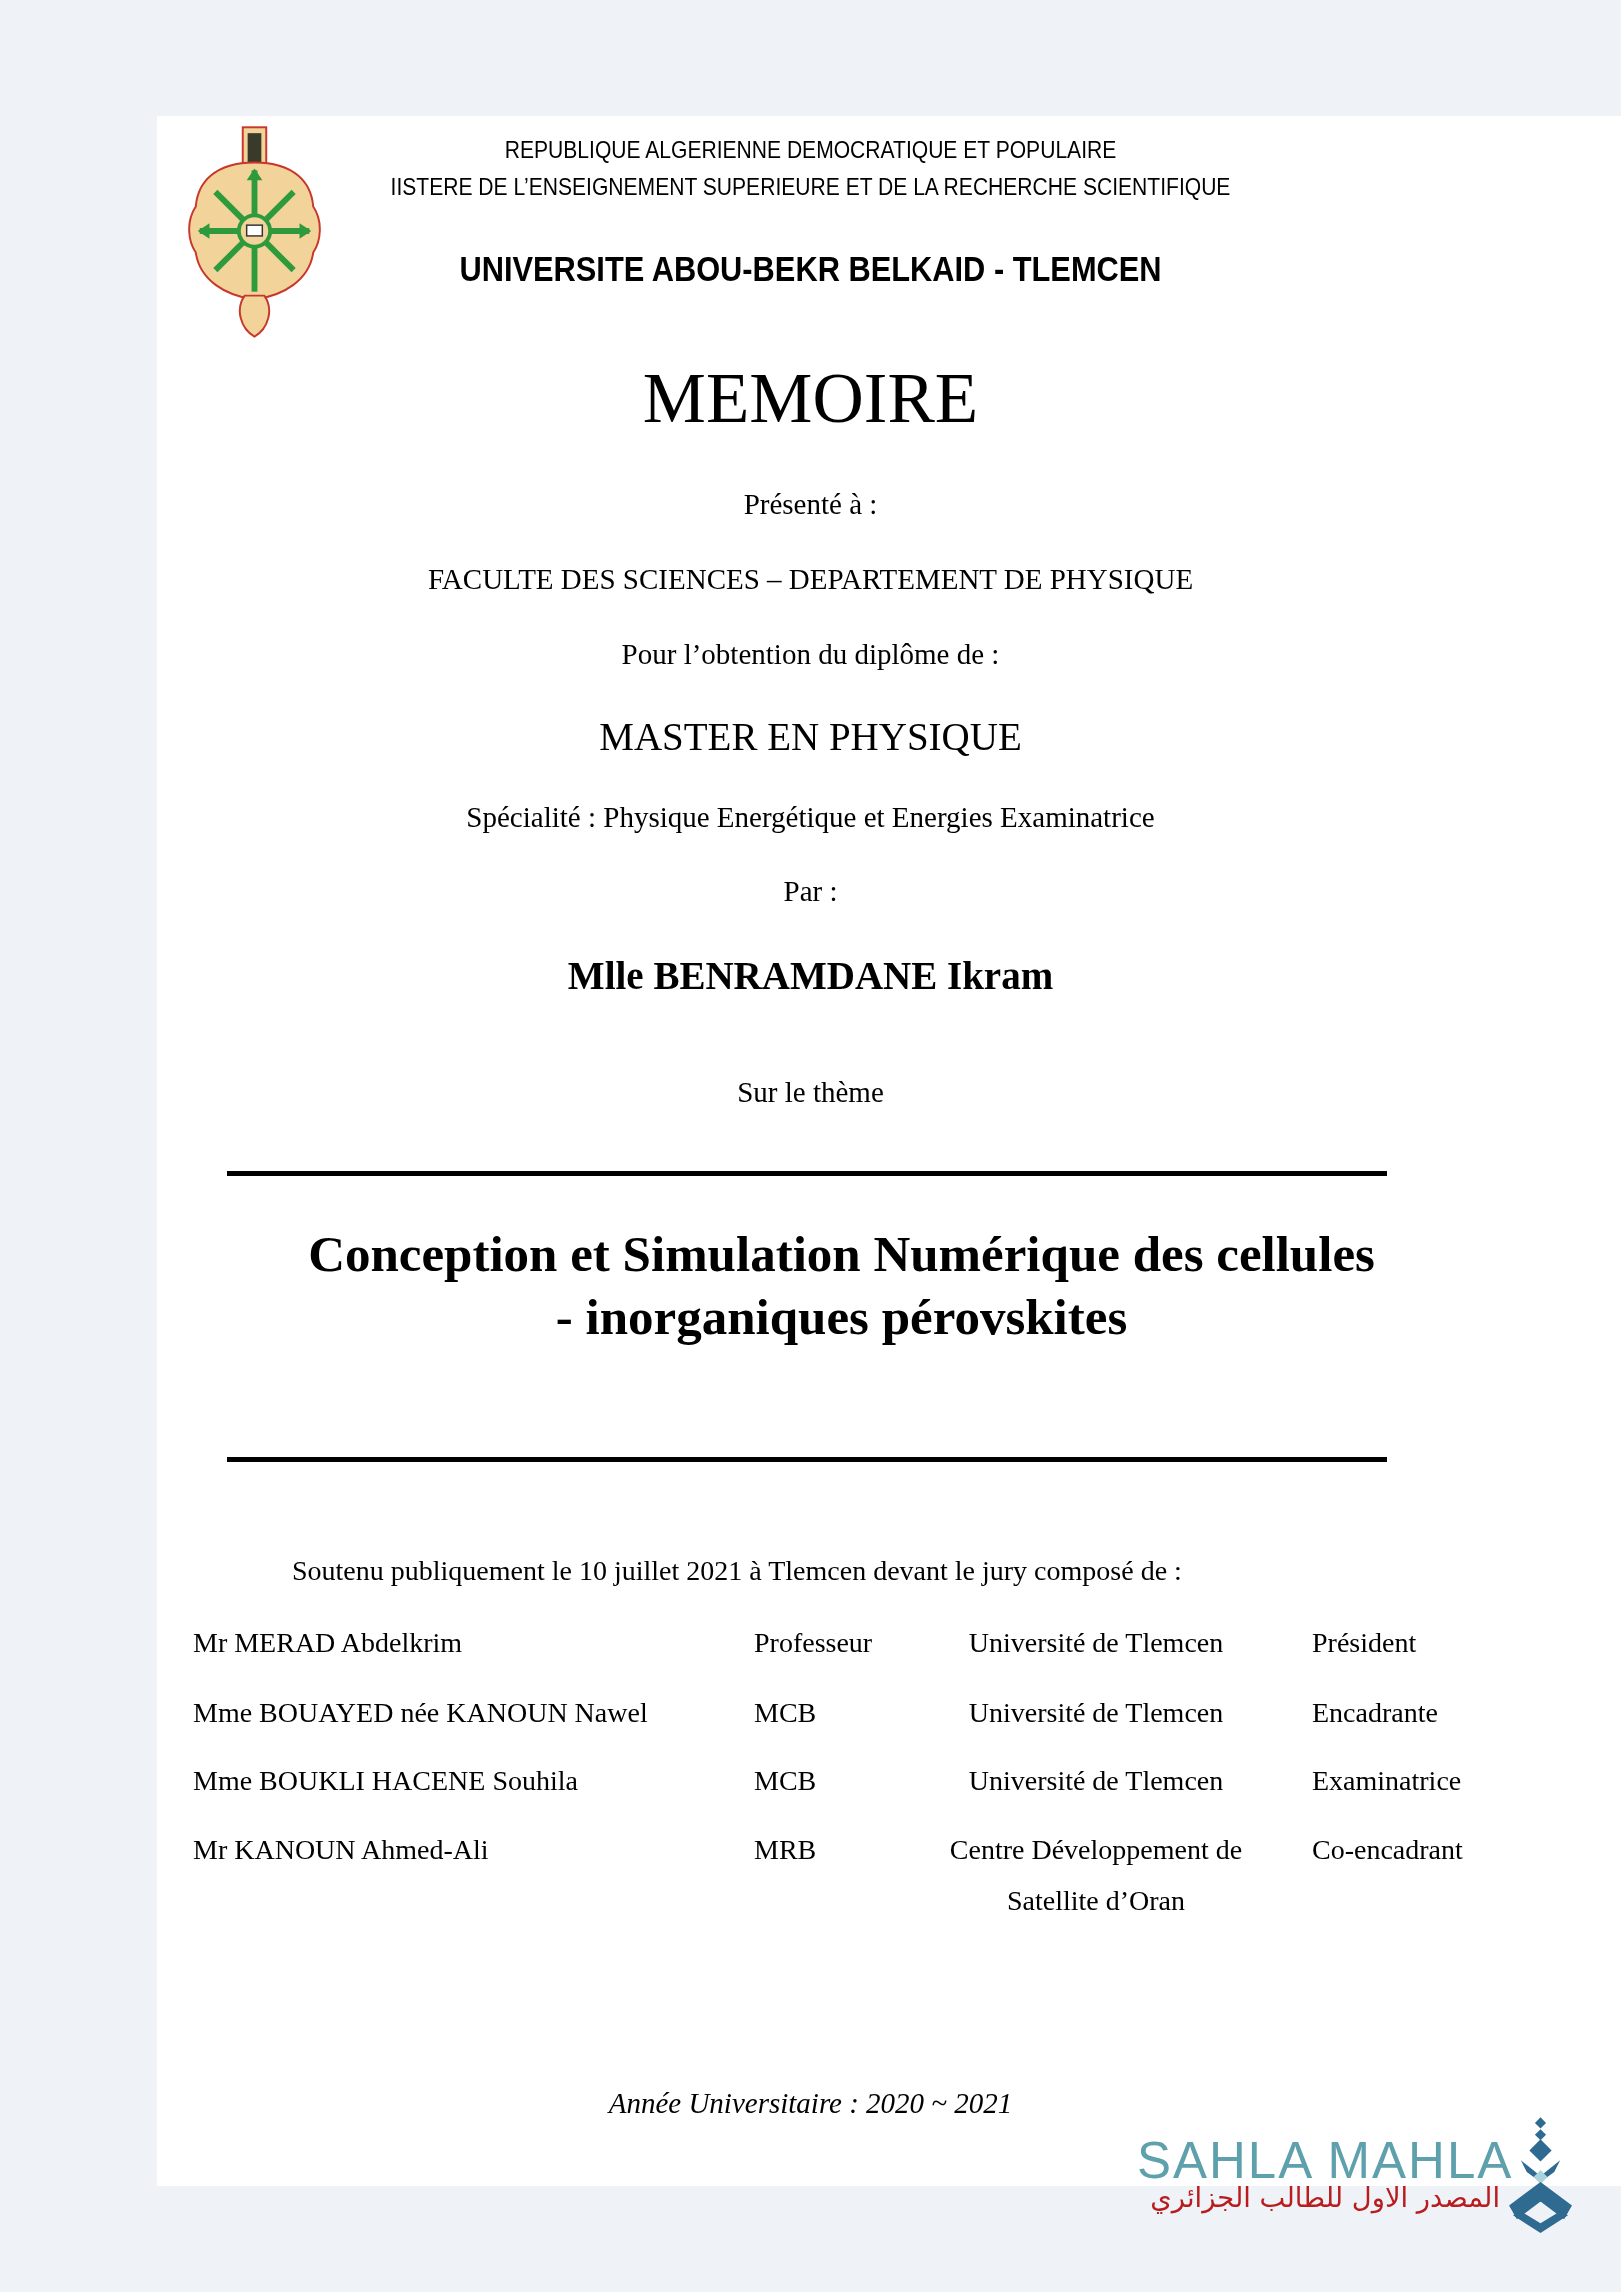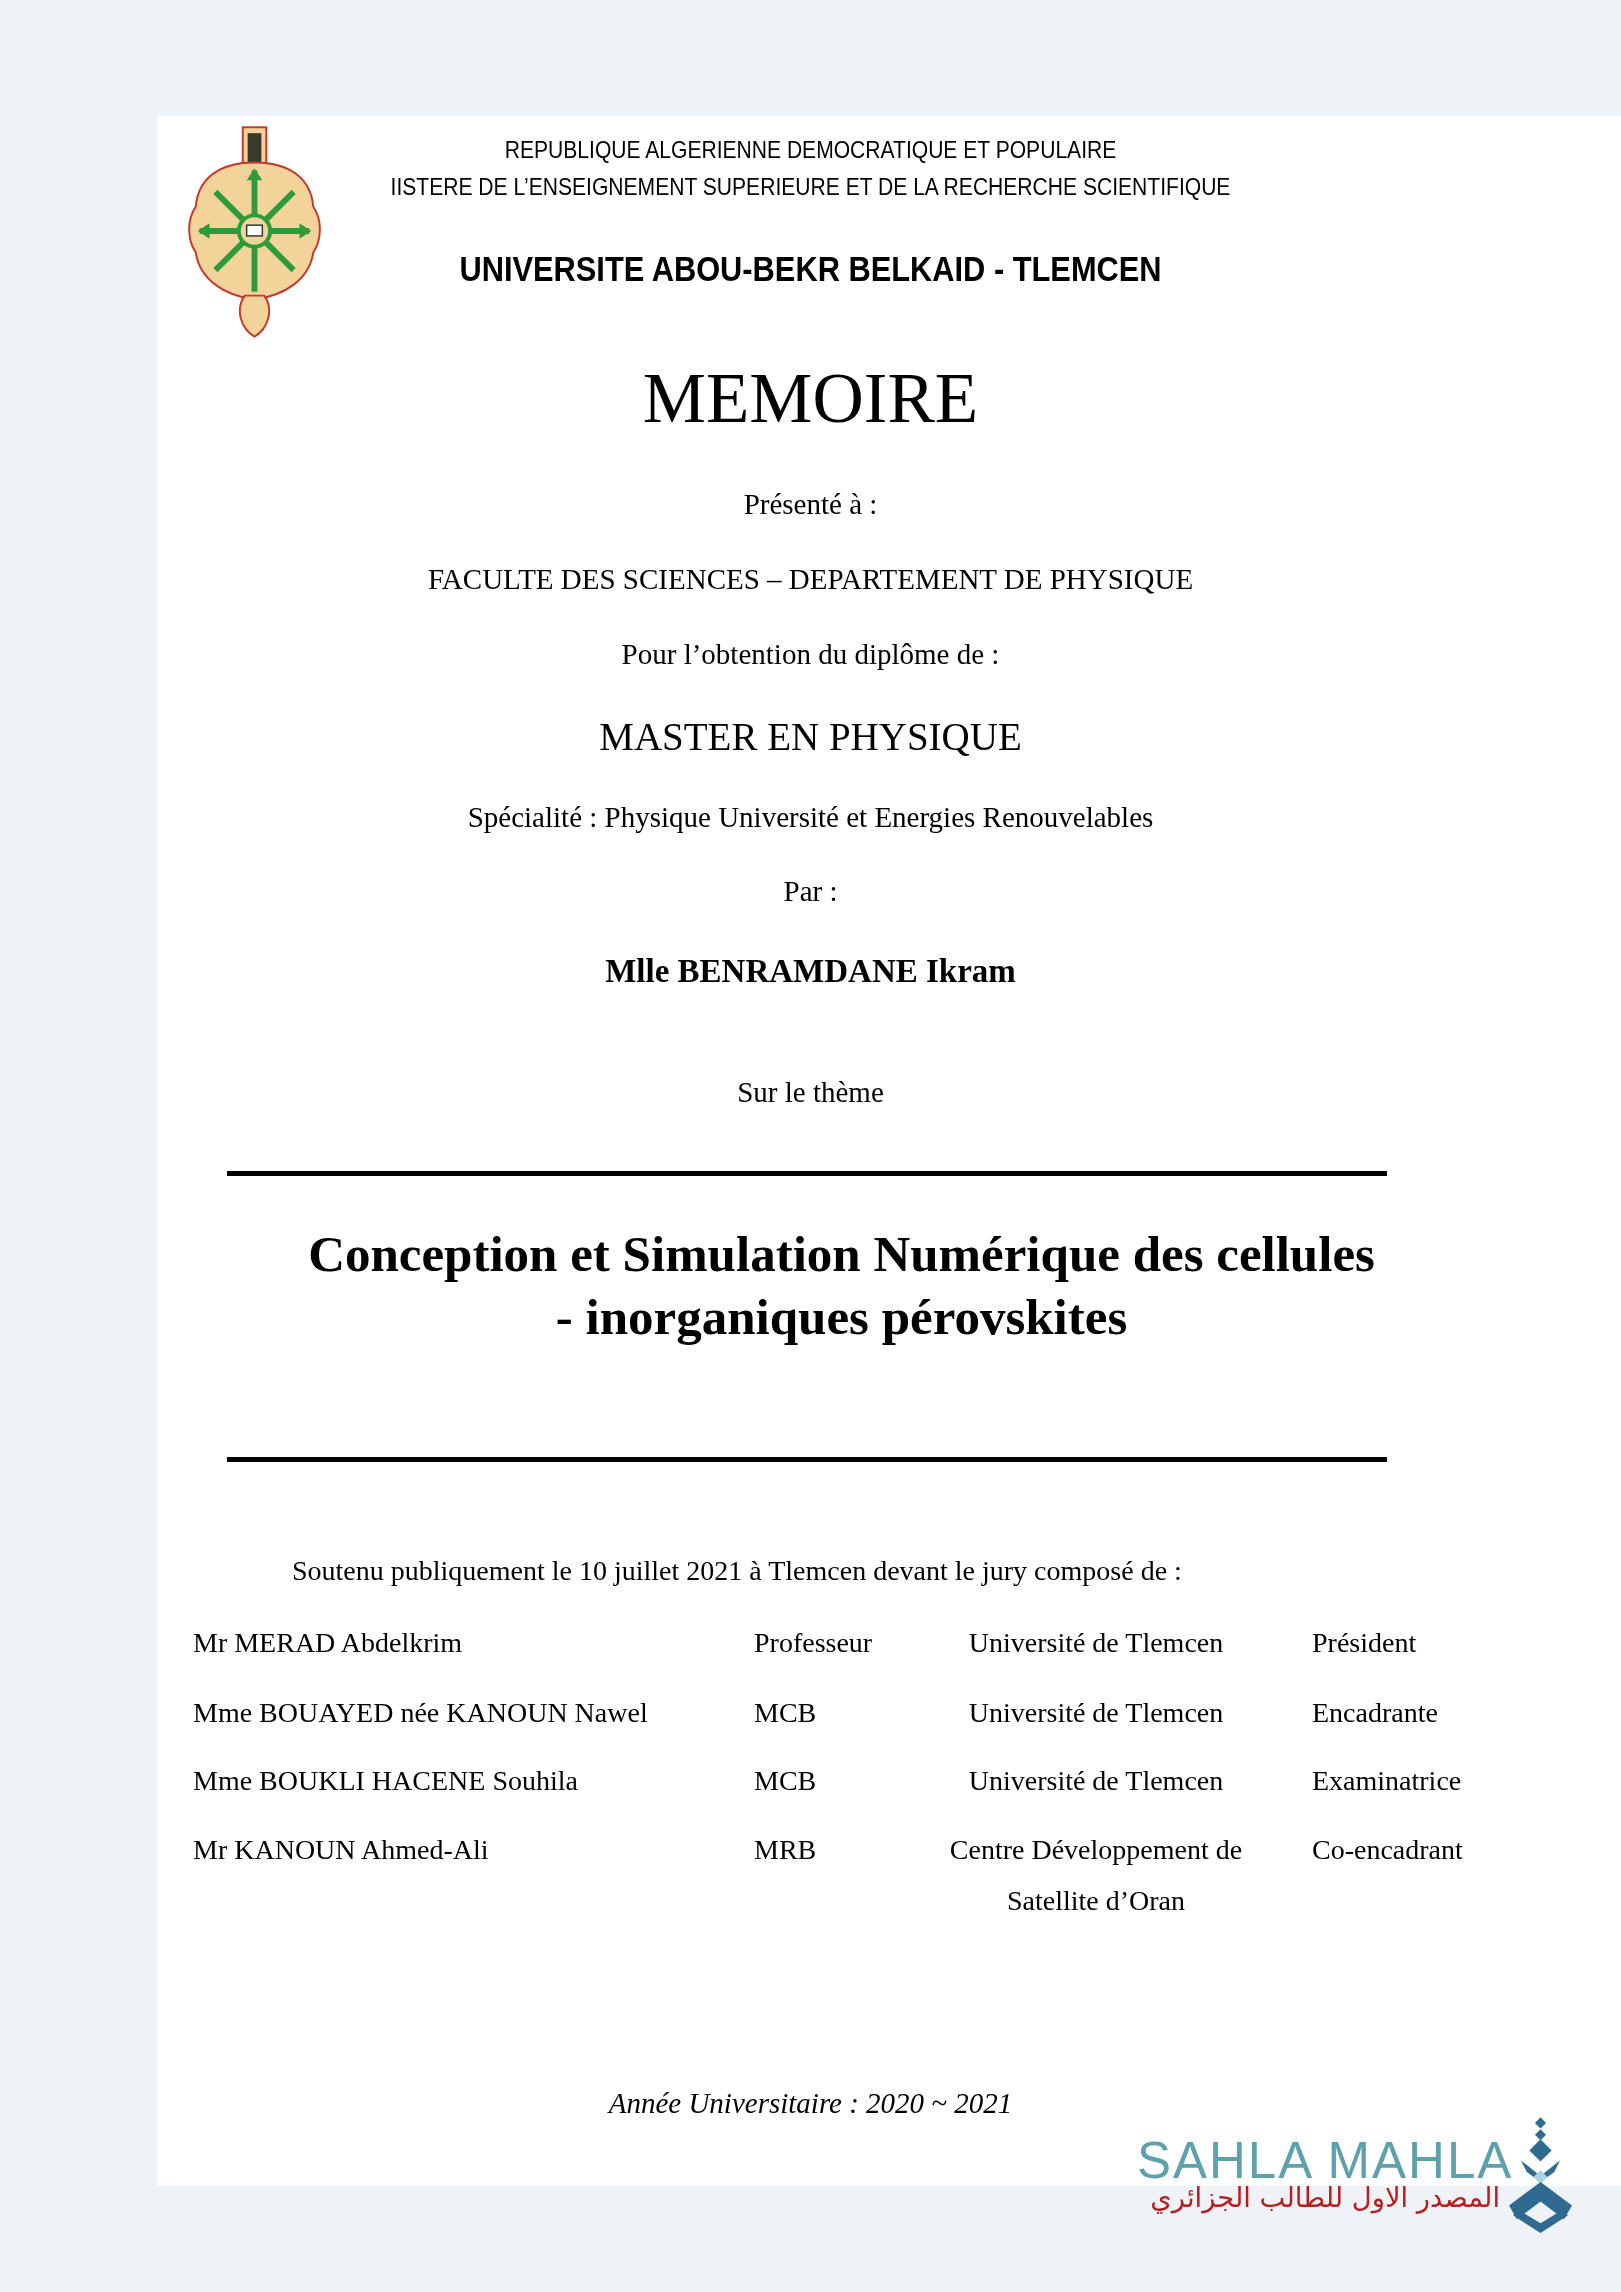--- a/index.html
+++ b/index.html
@@ -6,21 +6,21 @@
   body { width:1621px; height:2293px; background:#eff3f8; position:relative; overflow:hidden; font-family:"Liberation Serif", serif; color:#000; }
   .page { position:absolute; left:157px; top:116px; width:1464px; height:2070px; background:#ffffff; }
   .abs { position:absolute; white-space:nowrap; }
   .center { left:0; width:1621px; text-align:center; }
   .sans { font-family:"Liberation Sans", sans-serif; }
   .hdr { font-size:24.5px; letter-spacing:0px; transform:scaleX(0.86); transform-origin:center; }
   .univ { font-size:35px; font-weight:bold; transform:scaleX(0.88); transform-origin:center; }
   .memoire { font-size:71px; }
   .t30 { font-size:29px; }
   .t40 { font-size:39px; }
-  .bold34 { font-size:33px; font-weight:bold; }
+  .bold34 { font-size:39px; font-weight:bold; }
   .rule { position:absolute; left:227px; width:1160px; height:4.9px; background:#000; }
   .title { position:absolute; left:0; width:1621px; text-align:center; font-size:51px; font-weight:bold; line-height:63px; }
   .jury { font-size:28px; }
   .italic { font-style:italic; }
   .wm-text { font-family:"Liberation Sans", sans-serif; font-size:51px; color:#5fa0ad; letter-spacing:2px; }
   .wm-ar { font-family:"DejaVu Sans", sans-serif; font-size:27.4px; color:#b91c1c; direction:rtl; }
 </style>
 </head>
 <body>
 
@@ -48,21 +48,21 @@
 
 <div class="abs center sans hdr" style="top:136px;">REPUBLIQUE ALGERIENNE DEMOCRATIQUE ET POPULAIRE</div>
 <div class="abs center sans hdr" style="top:173px;">IISTERE DE L’ENSEIGNEMENT SUPERIEURE ET DE LA RECHERCHE SCIENTIFIQUE</div>
 <div class="abs center sans univ" style="top:249px;">UNIVERSITE ABOU-BEKR BELKAID - TLEMCEN</div>
 
 <div class="abs center memoire" style="top:358px;">MEMOIRE</div>
 <div class="abs center t30" style="top:488px;">Présenté à :</div>
 <div class="abs center t30" style="top:563px;">FACULTE DES SCIENCES – DEPARTEMENT DE PHYSIQUE</div>
 <div class="abs center t30" style="top:638px;">Pour l’obtention du diplôme de :</div>
 <div class="abs center t40" style="top:714px;">MASTER EN PHYSIQUE</div>
-<div class="abs center t30" style="top:801px;">Spécialité : Physique Université et Energies Renouvelables</div>
+<div class="abs center t30" style="top:801px;">Spécialité : Physique Energétique et Energies Examinatrice</div>
 <div class="abs center t30" style="top:875px;">Par :</div>
 <div class="abs center bold34" style="top:953px;">Mlle BENRAMDANE Ikram</div>
 <div class="abs center t30" style="top:1076px;">Sur le thème</div>
 
 <div class="rule" style="top:1171px;"></div>
 <div class="title" style="top:1223px;padding-left:31px;">
   <div>Conception et Simulation Numérique des cellules</div>
   <div>- inorganiques pérovskites</div>
 </div>
 <div class="rule" style="top:1457px;"></div>

